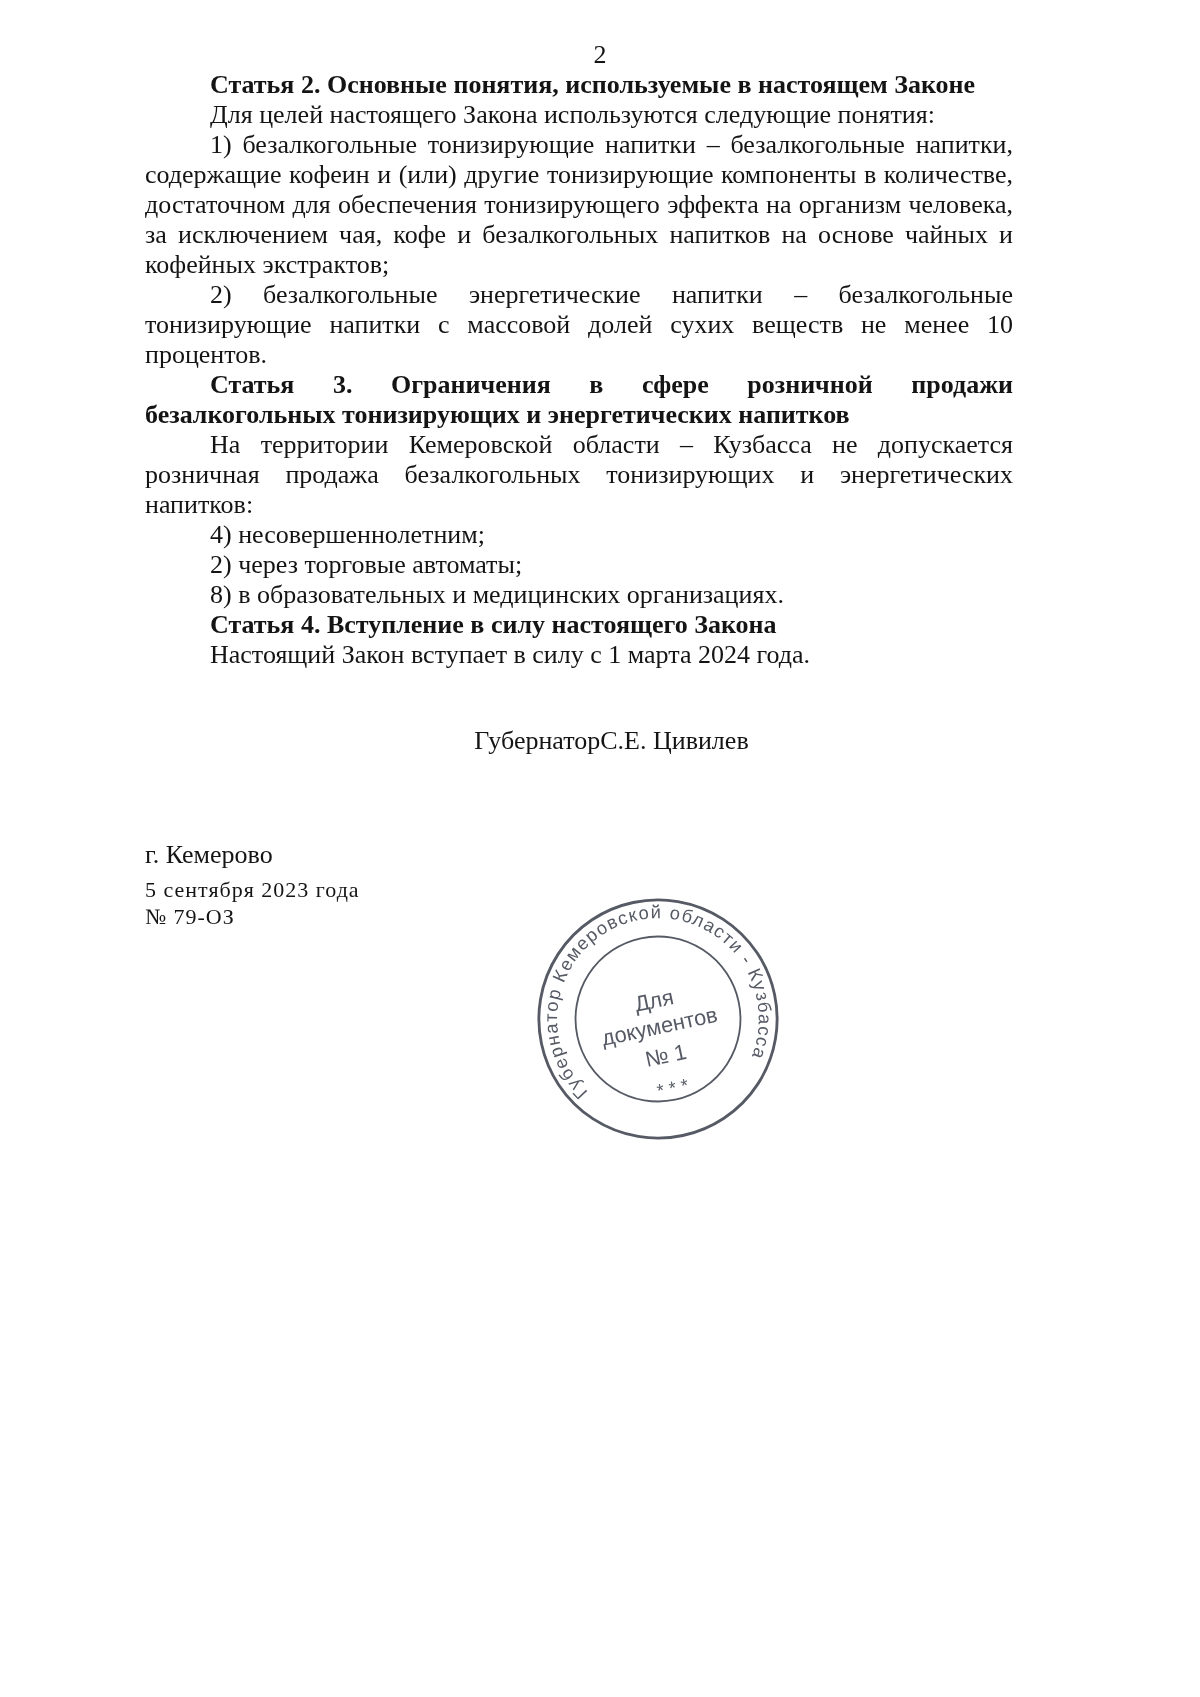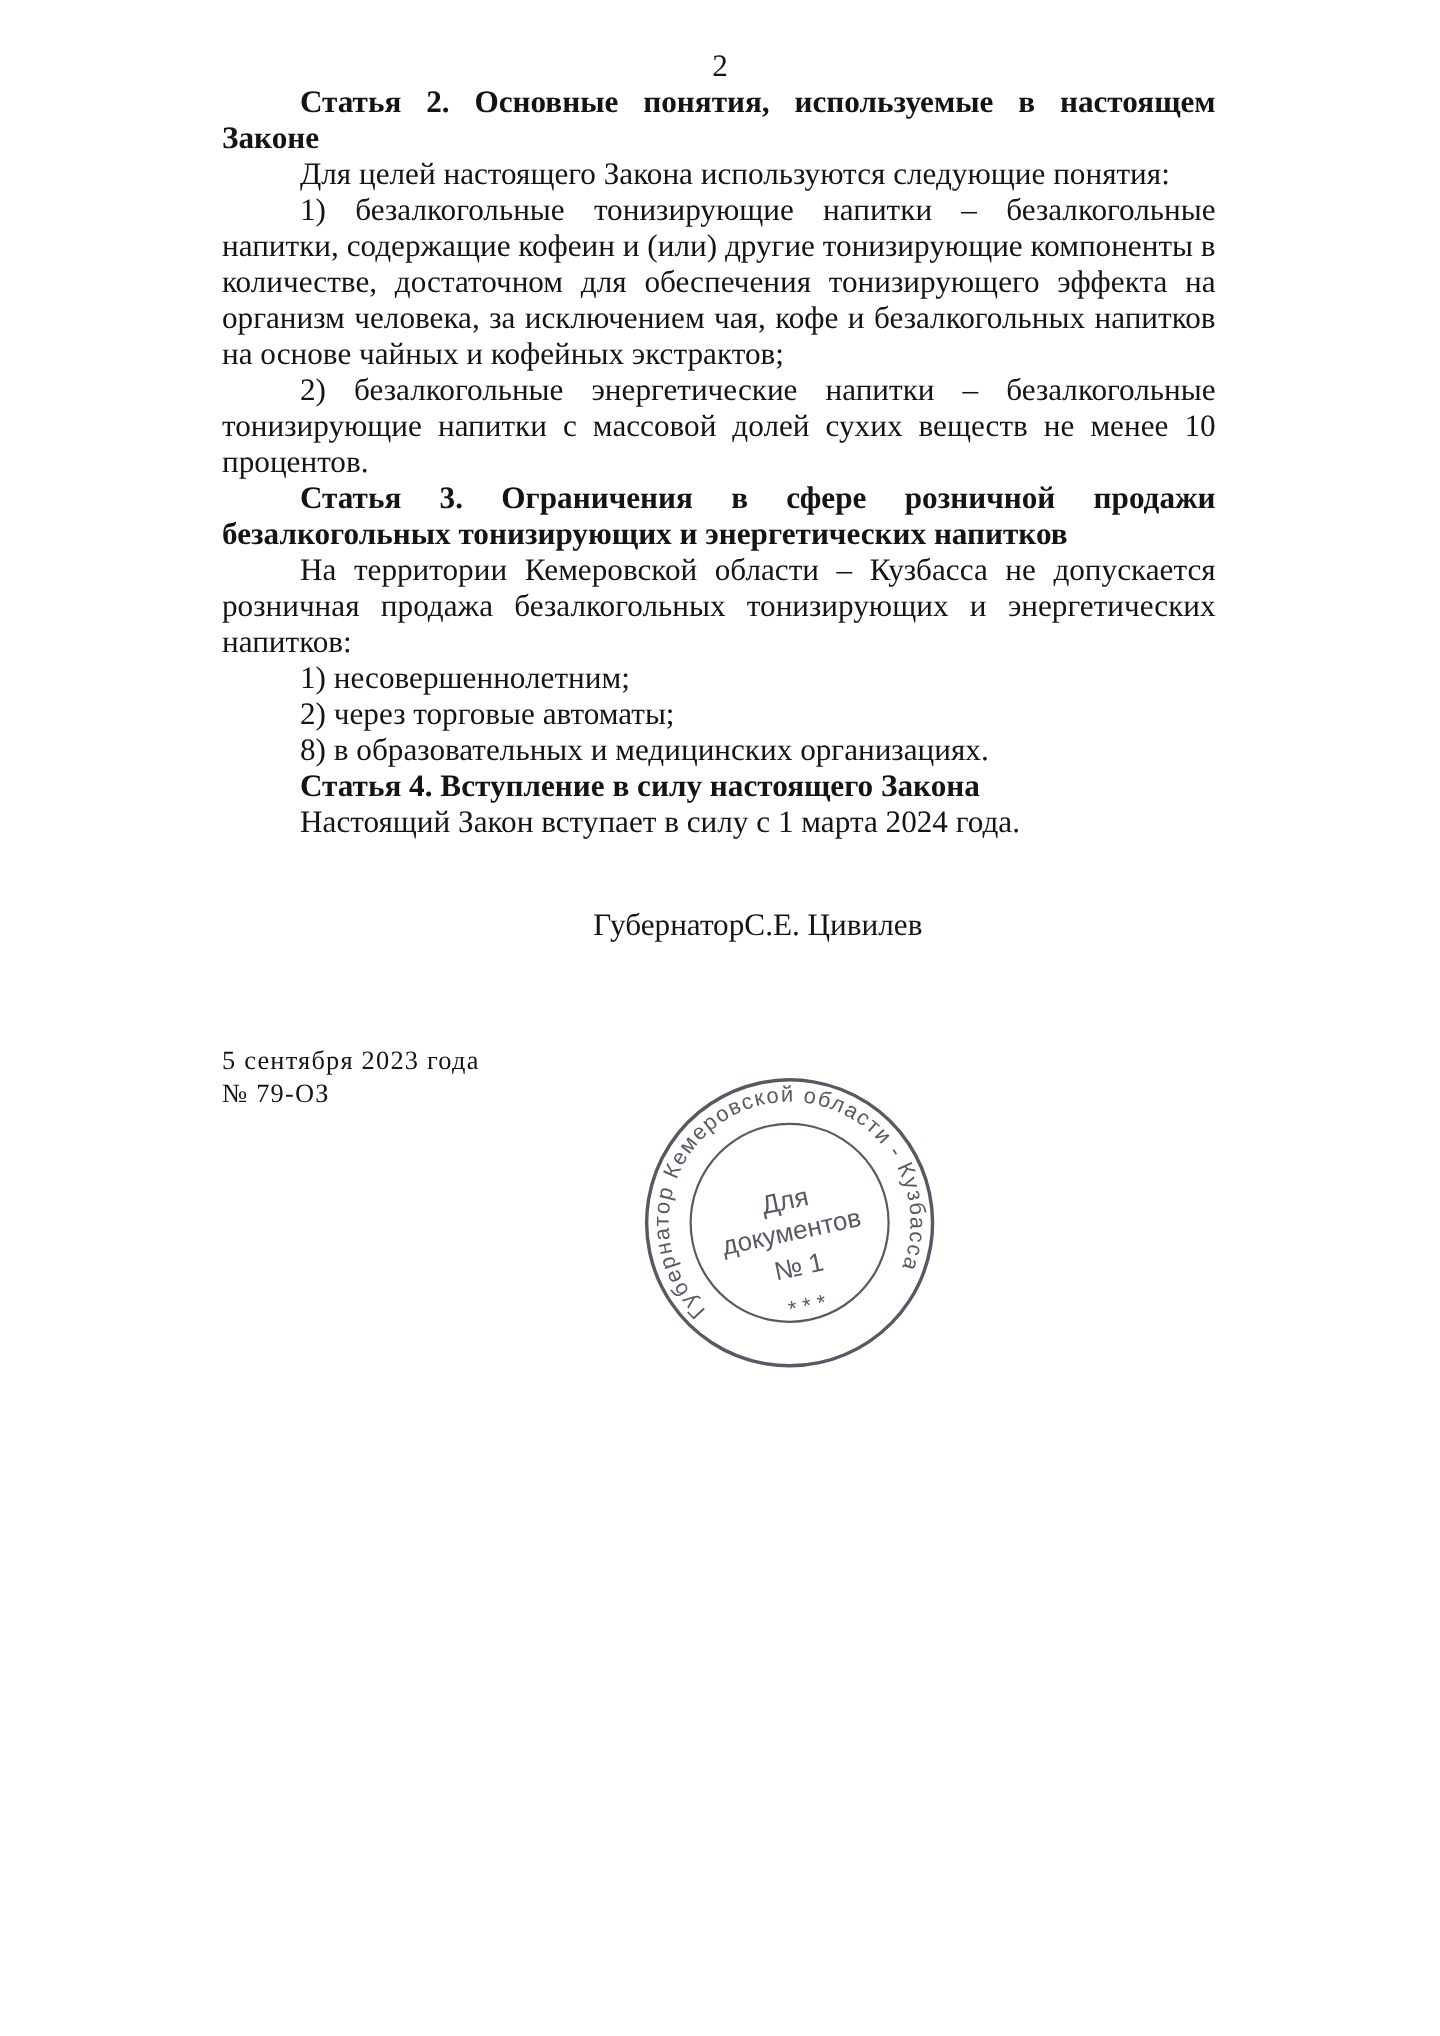--- a/index.html
+++ b/index.html
@@ -16,21 +16,20 @@
   }
   .pagenum {
     padding-top: 40px;
     text-align: center;
     font-size: 26px;
   }
   .content {
     padding: 0 187px 0 145px;
     font-size: 26px;
     line-height: 30px;
-    margin-left: 40px;
   }
   .content p {
     margin: 0;
     text-align: justify;
     text-indent: 65px;
   }
   .content .heading {
     font-weight: bold;
     text-align: justify;
     text-indent: 65px;
@@ -85,35 +84,36 @@
 
   <div class="content">
 
     <p class="heading h-art2">Статья 2. Основные понятия, используемые в настоящем Законе</p>
     <p>Для целей настоящего Закона используются следующие понятия:</p>
     <p>1) безалкогольные тонизирующие напитки – безалкогольные напитки, содержащие кофеин и (или) другие тонизирующие компоненты в количестве, достаточном для обеспечения тонизирующего эффекта на организм человека, за исключением чая, кофе и безалкогольных напитков на основе чайных и кофейных экстрактов;</p>
     <p>2) безалкогольные энергетические напитки – безалкогольные тонизирующие напитки с массовой долей сухих веществ не менее 10 процентов.</p>
 
     <p class="heading h-art3">Статья 3. Ограничения в сфере розничной продажи безалкогольных тонизирующих и энергетических напитков</p>
     <p>На территории Кемеровской области – Кузбасса не допускается розничная продажа безалкогольных тонизирующих и энергетических напитков:</p>
-    <div class="list-item">1) несовершеннолетним;</div>
+    <div class="list-item">4) несовершеннолетним;</div>
     <div class="list-item">2) через торговые автоматы;</div>
     <div class="list-item">8) в образовательных и медицинских организациях.</div>
 
     <p class="heading h-art4">Статья 4. Вступление в силу настоящего Закона</p>
     <p>Настоящий Закон вступает в силу с 1 марта 2024 года.</p>
 
     <div class="signature">
       <div class="sig-left">
         <div class="line1">Губернатор</div>
       </div>
       <div class="sig-right">С.Е. Цивилев</div>
     </div>
 
     <div class="footer">
+      <div class="city">г. Кемерово</div>
       <div class="mono">5 сентября 2023 года</div>
       <div class="mono">№ 79-ОЗ</div>
     </div>
 
   </div>
 
   <div class="stamp">
     <svg viewBox="0 0 220 220">
       <defs>
         <path id="ringPath" d="M 47.8 172.2 A 88 88 0 1 1 172.2 172.2" fill="none"></path>

